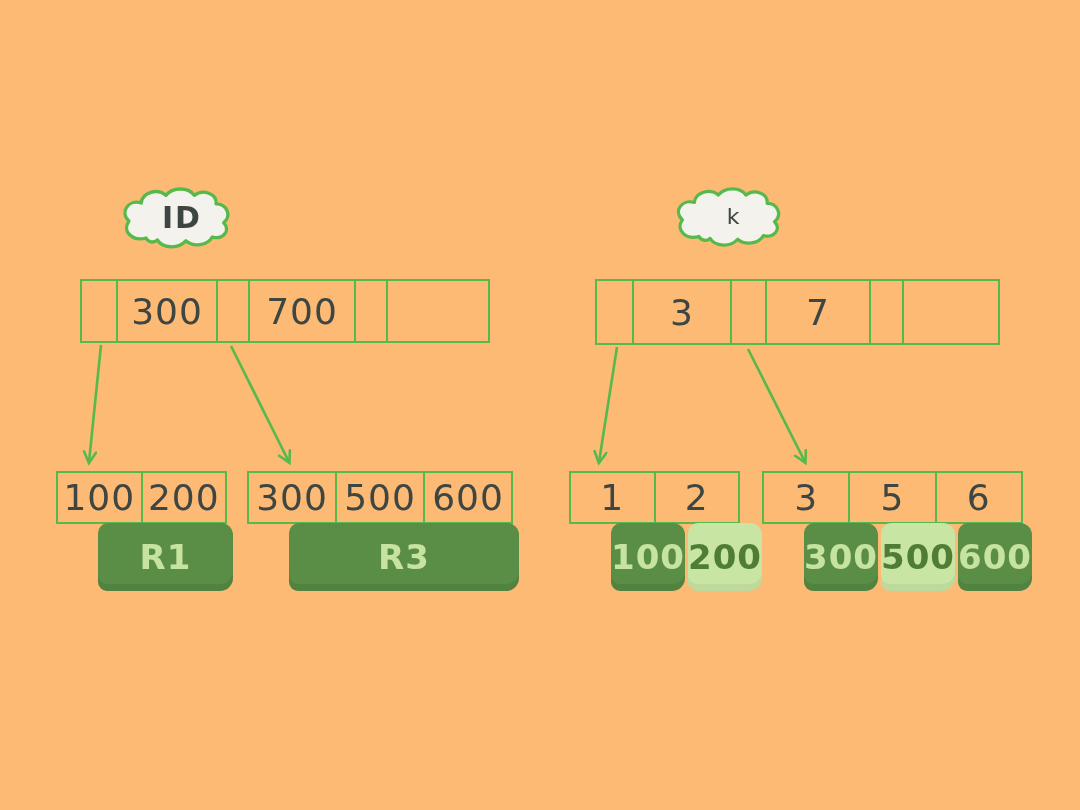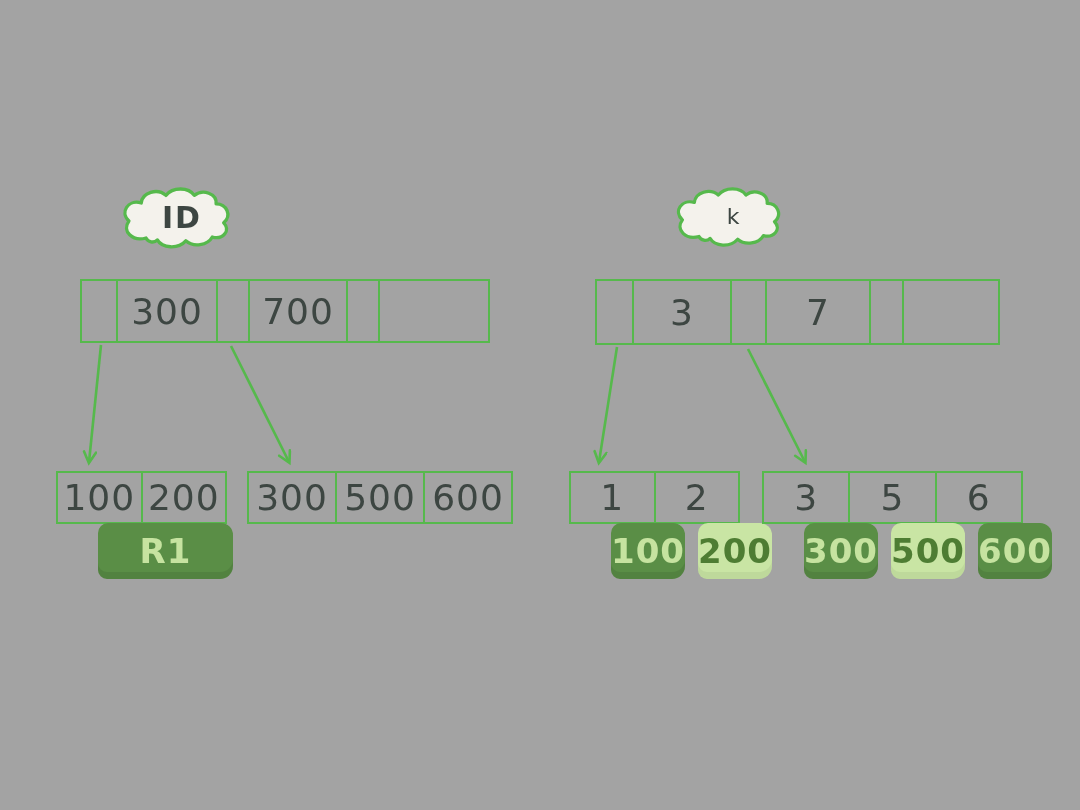--- a/index.html
+++ b/index.html
@@ -4,21 +4,21 @@
 <style>
   html, body { margin: 0; padding: 0; }
   body {
     font-family: "DejaVu Sans", "Liberation Sans", sans-serif;
     background: #f4f2ec;
   }
   .canvas {
     position: relative;
     width: 1080px;
     height: 810px;
-    background: #a3a3a3;
+    background: #fdba74;
     overflow: hidden;
   }
   .arrows-svg {
     position: absolute;
     left: 0; top: 0;
     width: 1080px; height: 810px;
     pointer-events: none;
   }
 
   
@@ -71,23 +71,23 @@
   .kcell + .kcell { border-left: 2.5px solid #56b94c; }
   .kcell span {
     font-size: 36px;
     color: #3d4642;
     letter-spacing: 1px;
   }
   .vals {
     position: absolute;
     left: -6px; right: -6px;
     top: 52px;
-    height: 56px;
+    height: 68px;
     display: flex;
-    gap: 13px;
+    gap: 3px;
     padding-left: 48px;
   }
   .block {
     flex: 1;
     display: flex; align-items: center; justify-content: center;
     font-size: 34px;
     font-weight: bold;
     letter-spacing: 1px;
     border-radius: 10px 12px 13px 9px;
   }
@@ -136,21 +136,21 @@
   <div class="root" style="left:80px; top:279px; width:410px; height:64px;">
     <div class="rcell" style="width:34px">
         <span></span>
       </div>
     <div class="rcell" style="width:100px">
         <span>300</span>
       </div>
     <div class="rcell" style="width:32px">
         <span></span>
       </div>
-    <div class="rcell" style="width:98px">
+    <div class="rcell" style="width:106px">
         <span>700</span>
       </div>
     <div class="rcell" style="width:32px">
         <span></span>
       </div>
     <div class="rcell" style="flex:1">
         <span></span>
       </div>
   </div>
 
@@ -197,20 +197,23 @@
           <span>300</span>
         </div>
       <div class="kcell">
           <span>500</span>
         </div>
       <div class="kcell">
           <span>600</span>
         </div>
     </div>
     <div class="vals">
+      <div class="block">
+          <span>R3</span>
+        </div>
     </div>
   </div>
 
   <div class="leaf" style="left:569px; top:471px; width:171px;">
     <div class="keys">
       <div class="kcell">
           <span>1</span>
         </div>
       <div class="kcell">
           <span>2</span>

